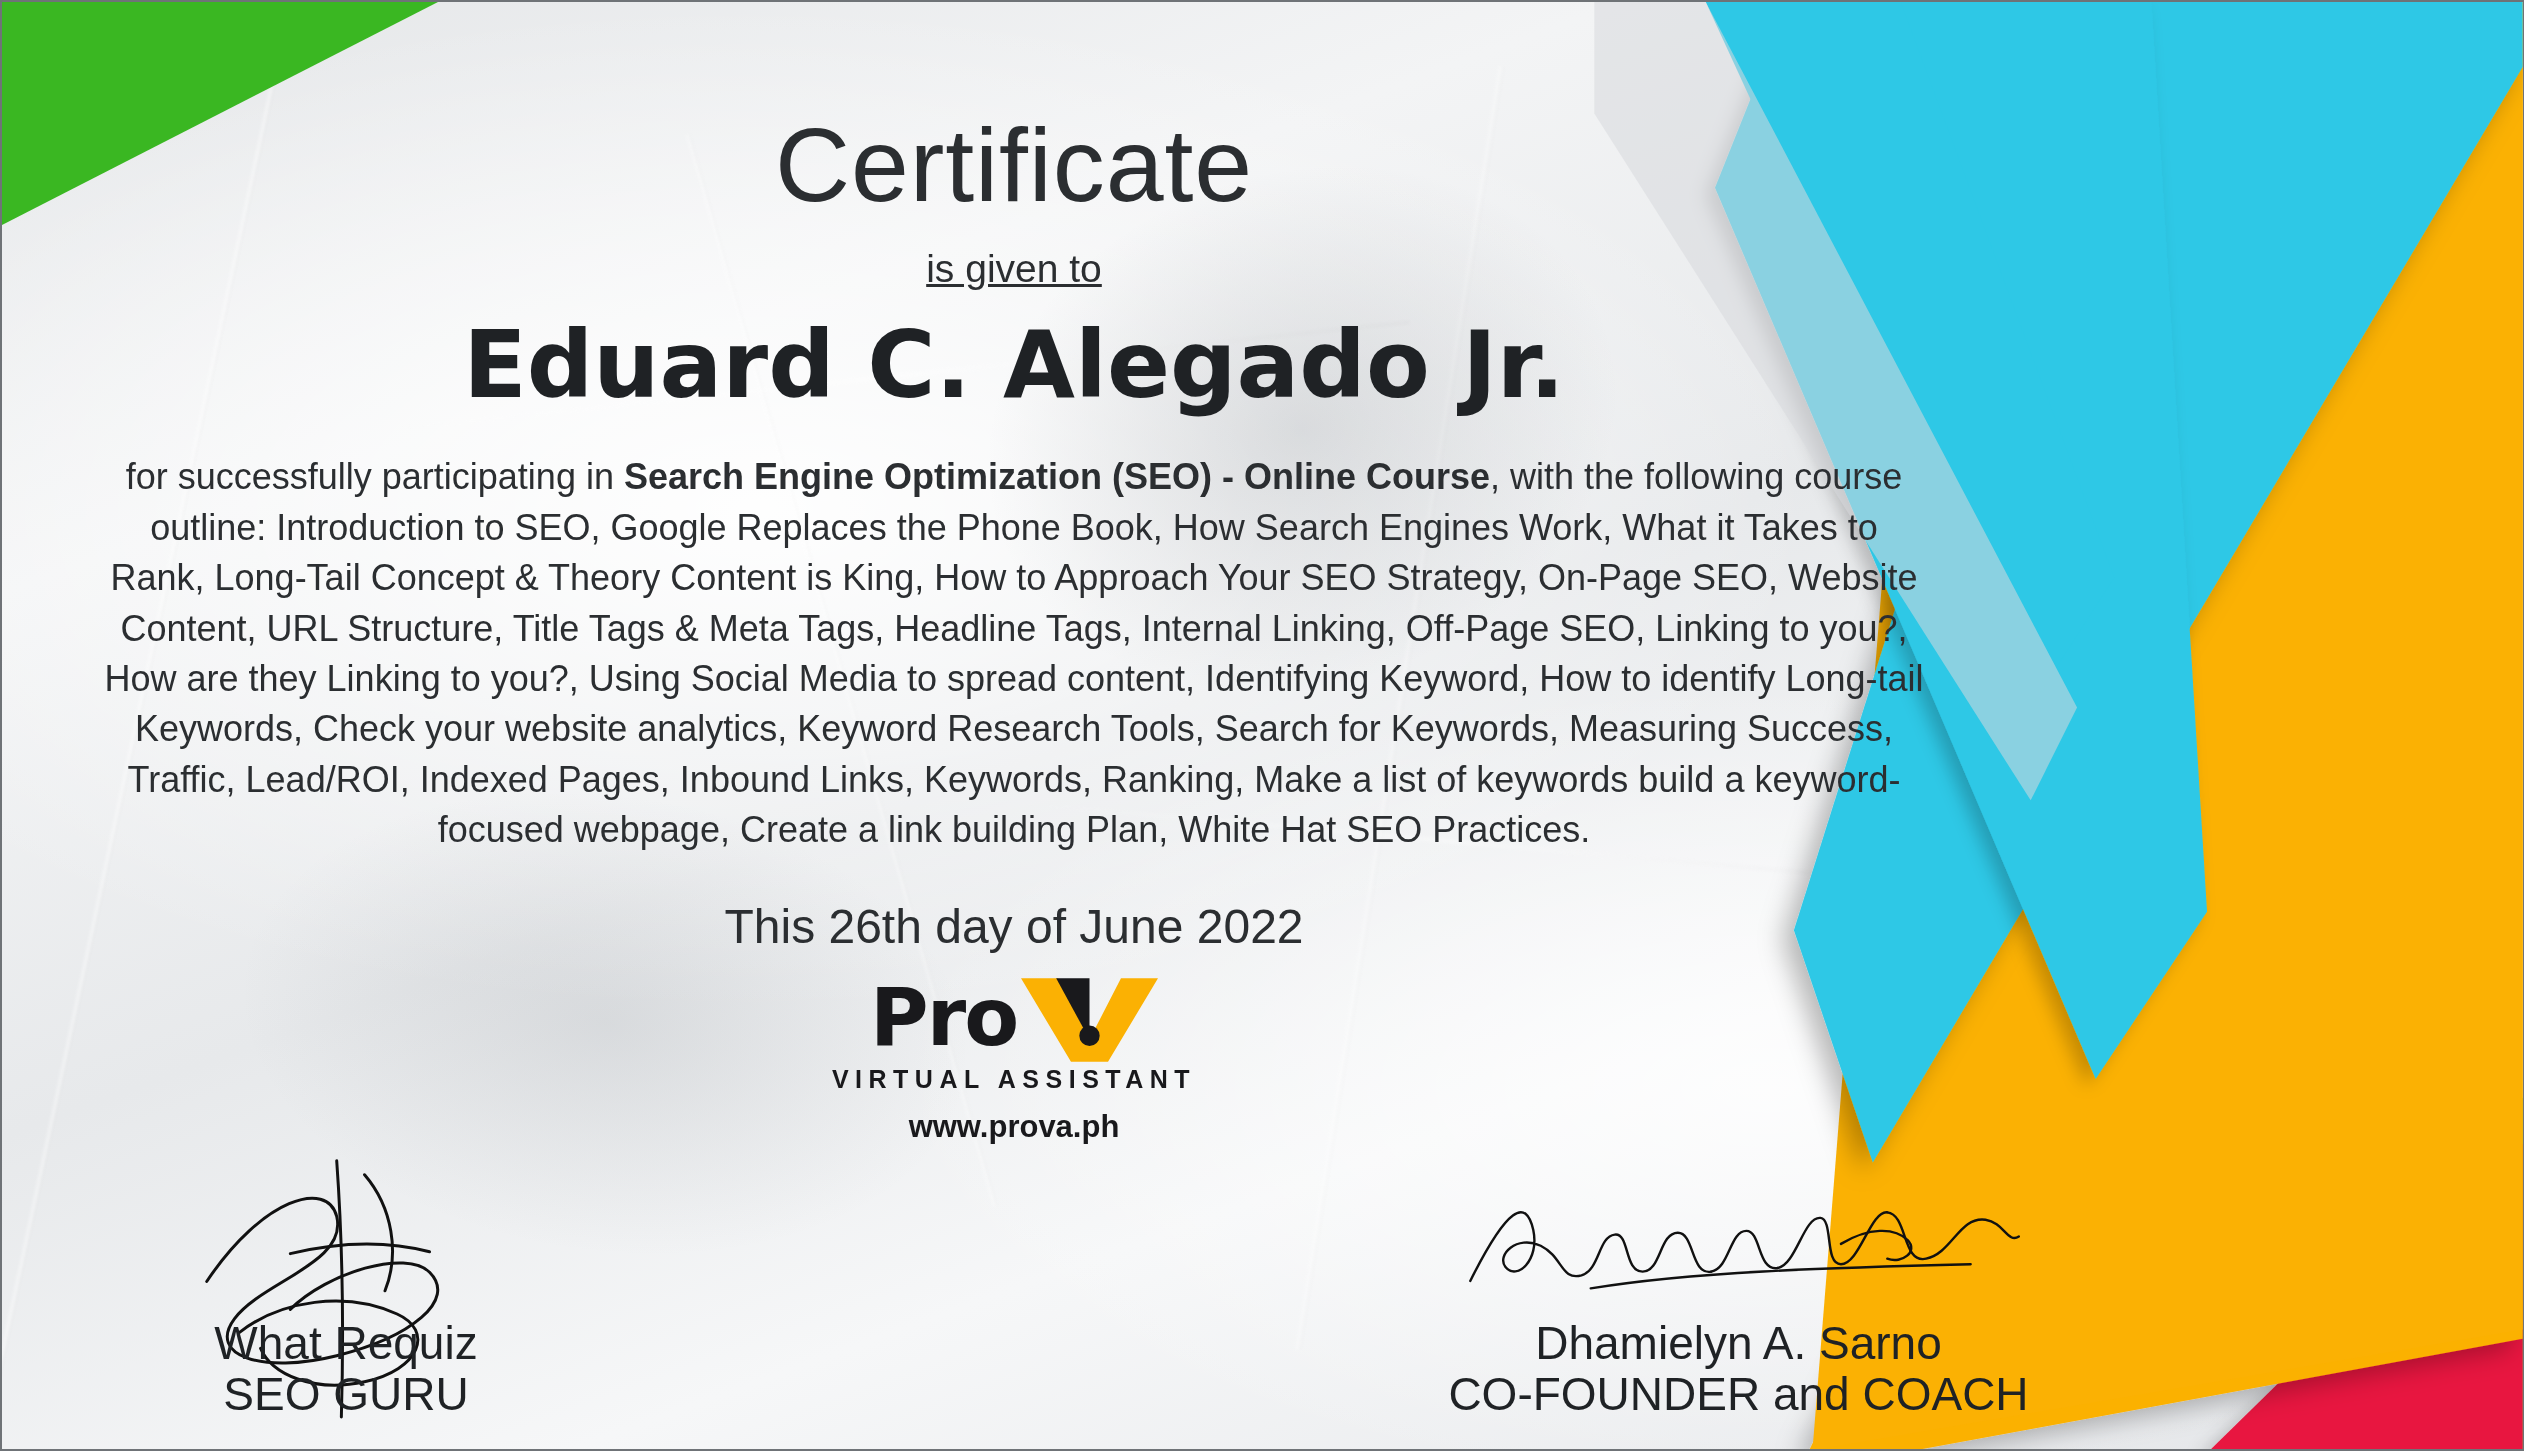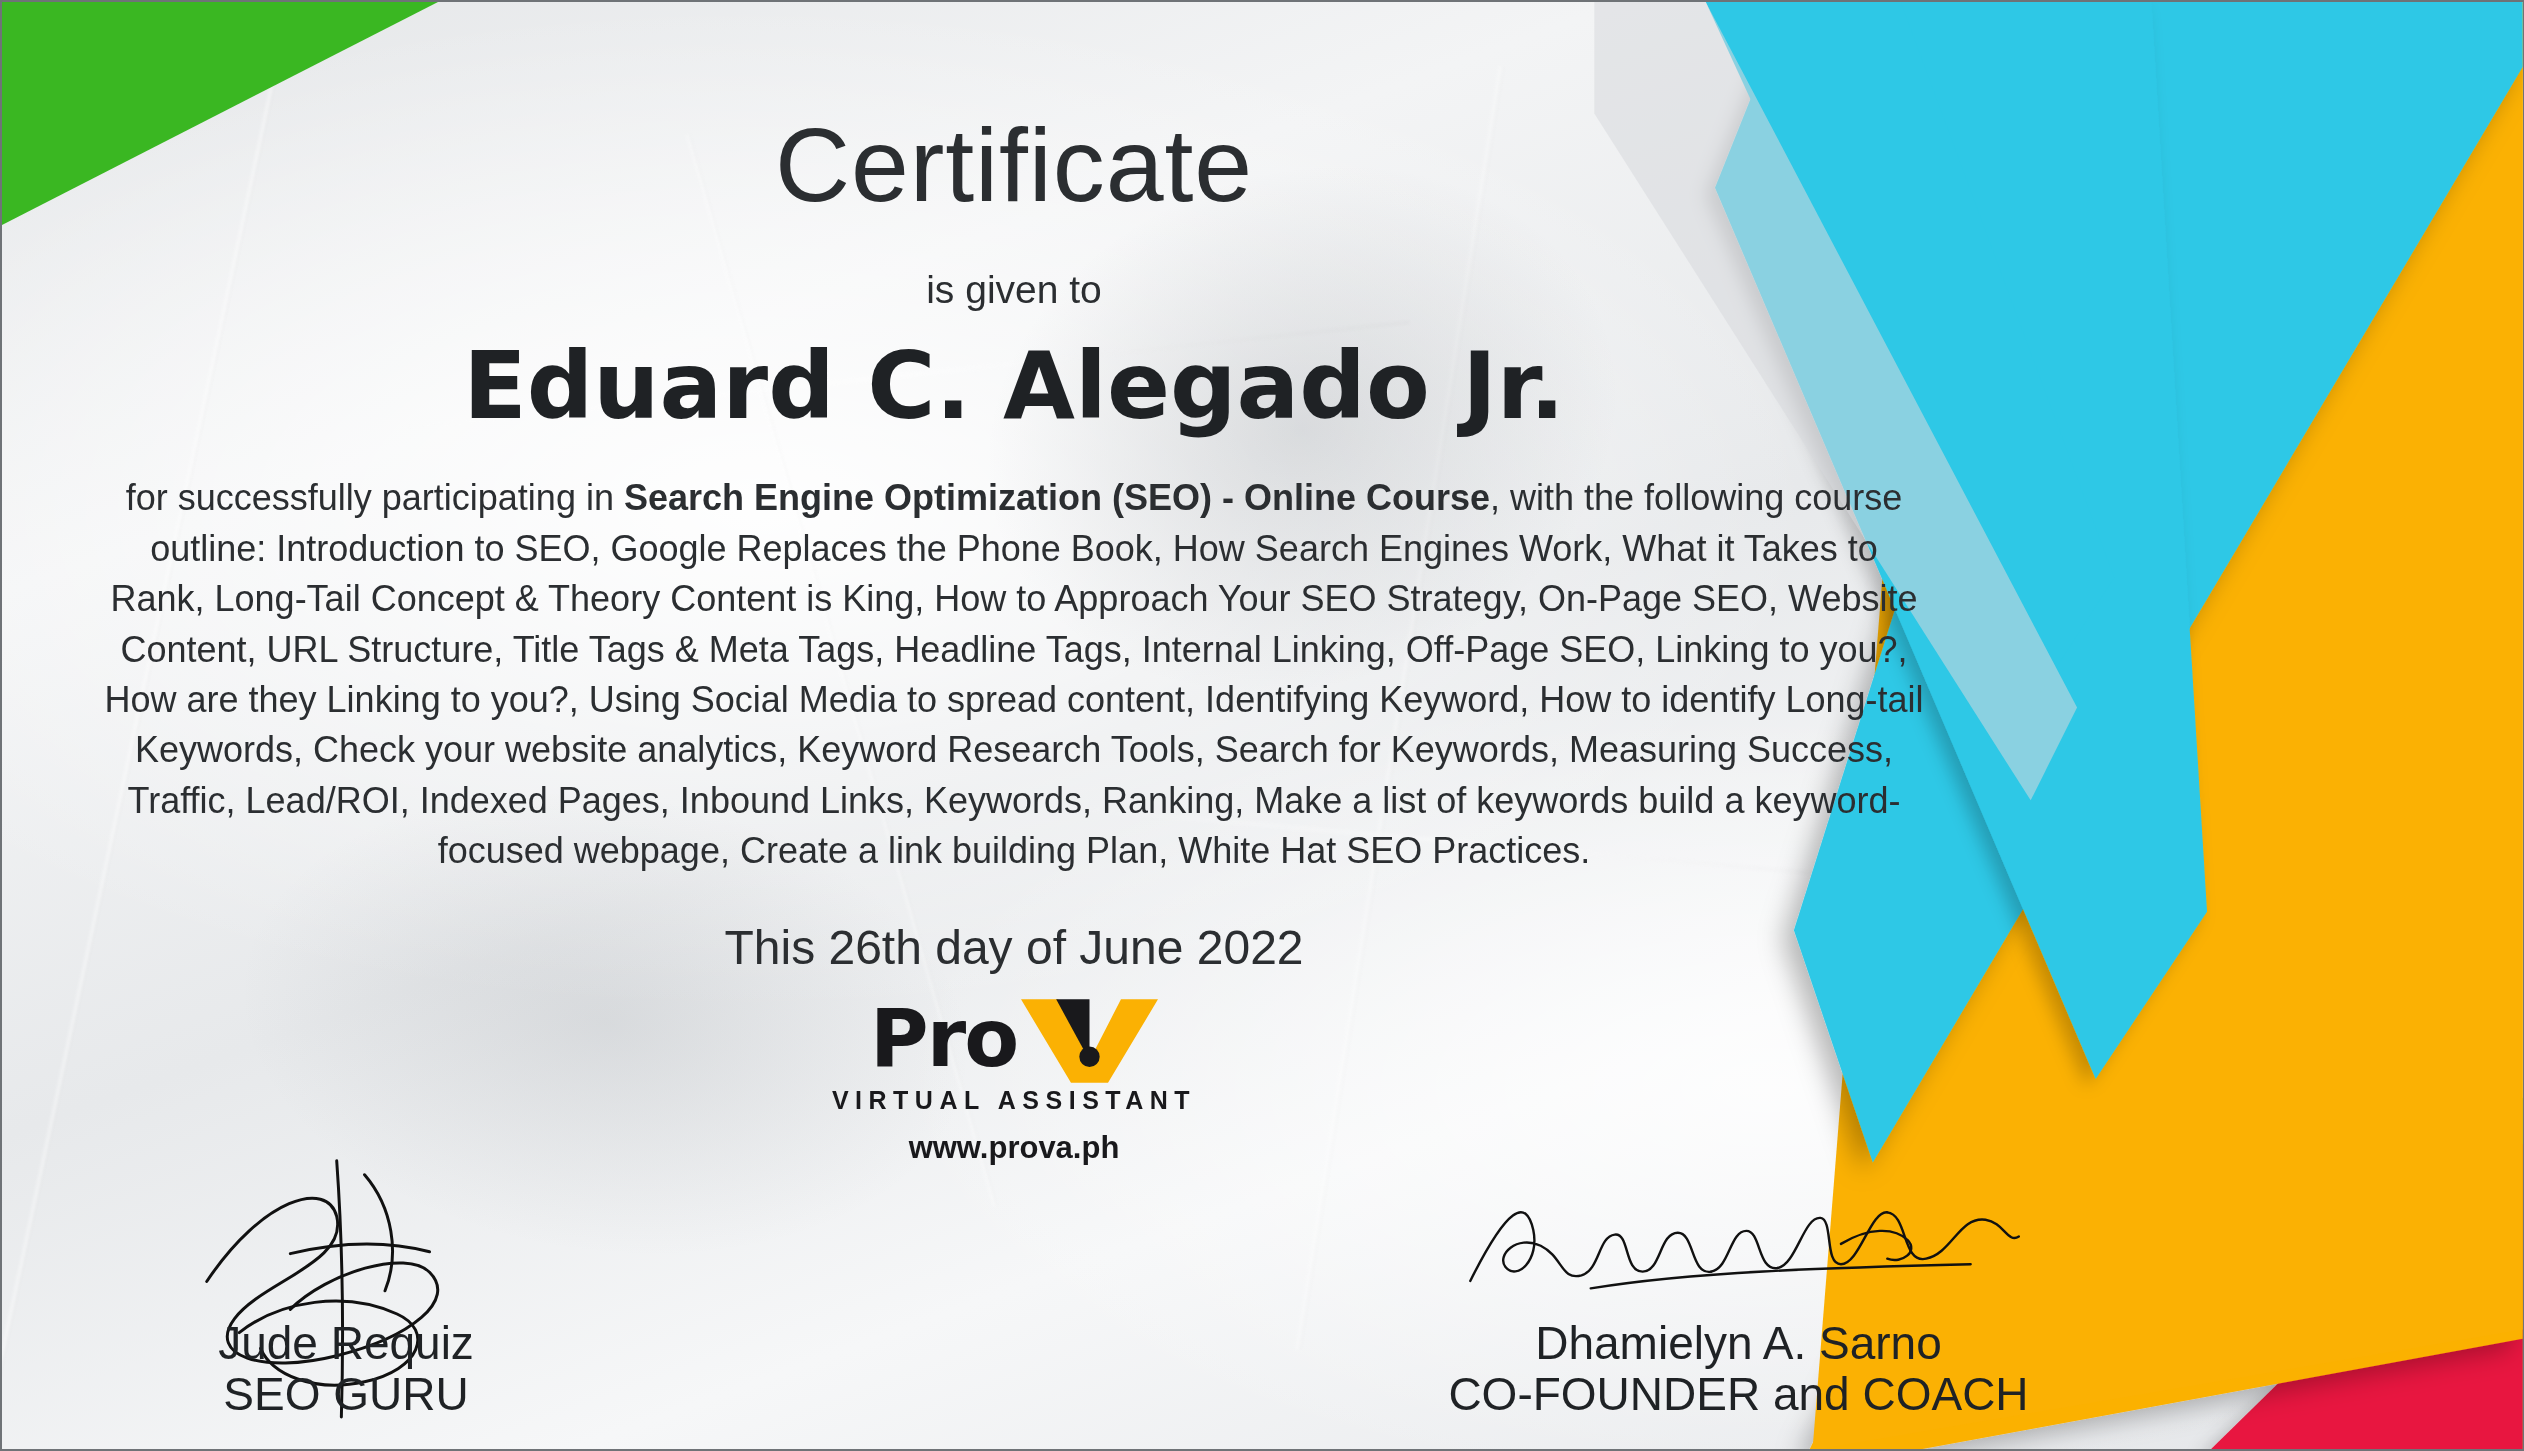--- a/index.html
+++ b/index.html
@@ -71,24 +71,25 @@
     letter-spacing: 0.9px;
     color: #2b2e31;
   }
   .subtitle {
     margin-top: 16.7px;
     font-size: 58px;
     font-weight: 400;
     color: #2b2e31;
   }
   .given-to {
-    margin-top: 51px;
+    margin-top: 30px;
     font-size: 39px;
     font-weight: 400;
     color: #2b2e31;
+    text-decoration: underline;
   }
   .recipient {
     margin-top: 20.4px;
     font-size: 93px;
     font-weight: 700;
     letter-spacing: 0px;
     color: #1f2225;
     font-family: "DejaVu Sans", sans-serif;
   }
   .body-text {
@@ -241,21 +242,21 @@
       <svg width="390" height="279" viewBox="0 0 420 300" xmlns="http://www.w3.org/2000/svg">
         <g fill="none" stroke="#111" stroke-width="3.2" stroke-linecap="round">
           <path d="M60 150 C 120 60, 190 40, 200 80 C 212 130, 120 150, 90 190 C 60 230, 120 250, 200 230 C 280 210, 330 170, 300 140 C 275 115, 190 140, 150 180"></path>
           <path d="M200 20 C 205 90, 208 190, 205 296"></path>
           <path d="M150 120 C 200 108, 250 105, 300 118"></path>
           <path d="M95 205 C 140 170, 210 160, 265 185 C 305 203, 290 245, 230 258 C 175 270, 130 250, 118 222"></path>
           <path d="M230 35 C 260 70, 268 120, 252 160"></path>
         </g>
       </svg>
     </div>
-    <div class="sig-name">Jude Requiz</div>
+    <div class="sig-name">What Requiz</div>
     <div class="sig-role">SEO GURU</div>
   </div>
 
   <div class="sig sig-right">
     <div class="sig-mark" style="height:139px;">
       <svg width="576" height="139" viewBox="0 0 620 150" xmlns="http://www.w3.org/2000/svg">
         <g fill="none" stroke="#111" stroke-width="2.6" stroke-linecap="round">
           <path d="M20 110 C 60 30, 80 20, 88 55 C 95 88, 70 110, 58 95 C 48 82, 70 60, 96 72 C 120 84, 118 110, 140 104 C 160 98, 158 62, 176 60 C 192 58, 186 100, 206 100 C 226 100, 224 58, 244 58 C 262 58, 258 104, 280 100"></path>
           <path d="M280 100 C 300 96, 300 56, 318 56 C 334 56, 330 100, 352 96"></path>
           <path d="M352 96 C 372 92, 380 40, 398 42 C 412 44, 402 92, 420 92 C 440 92, 452 34, 470 36"></path>

